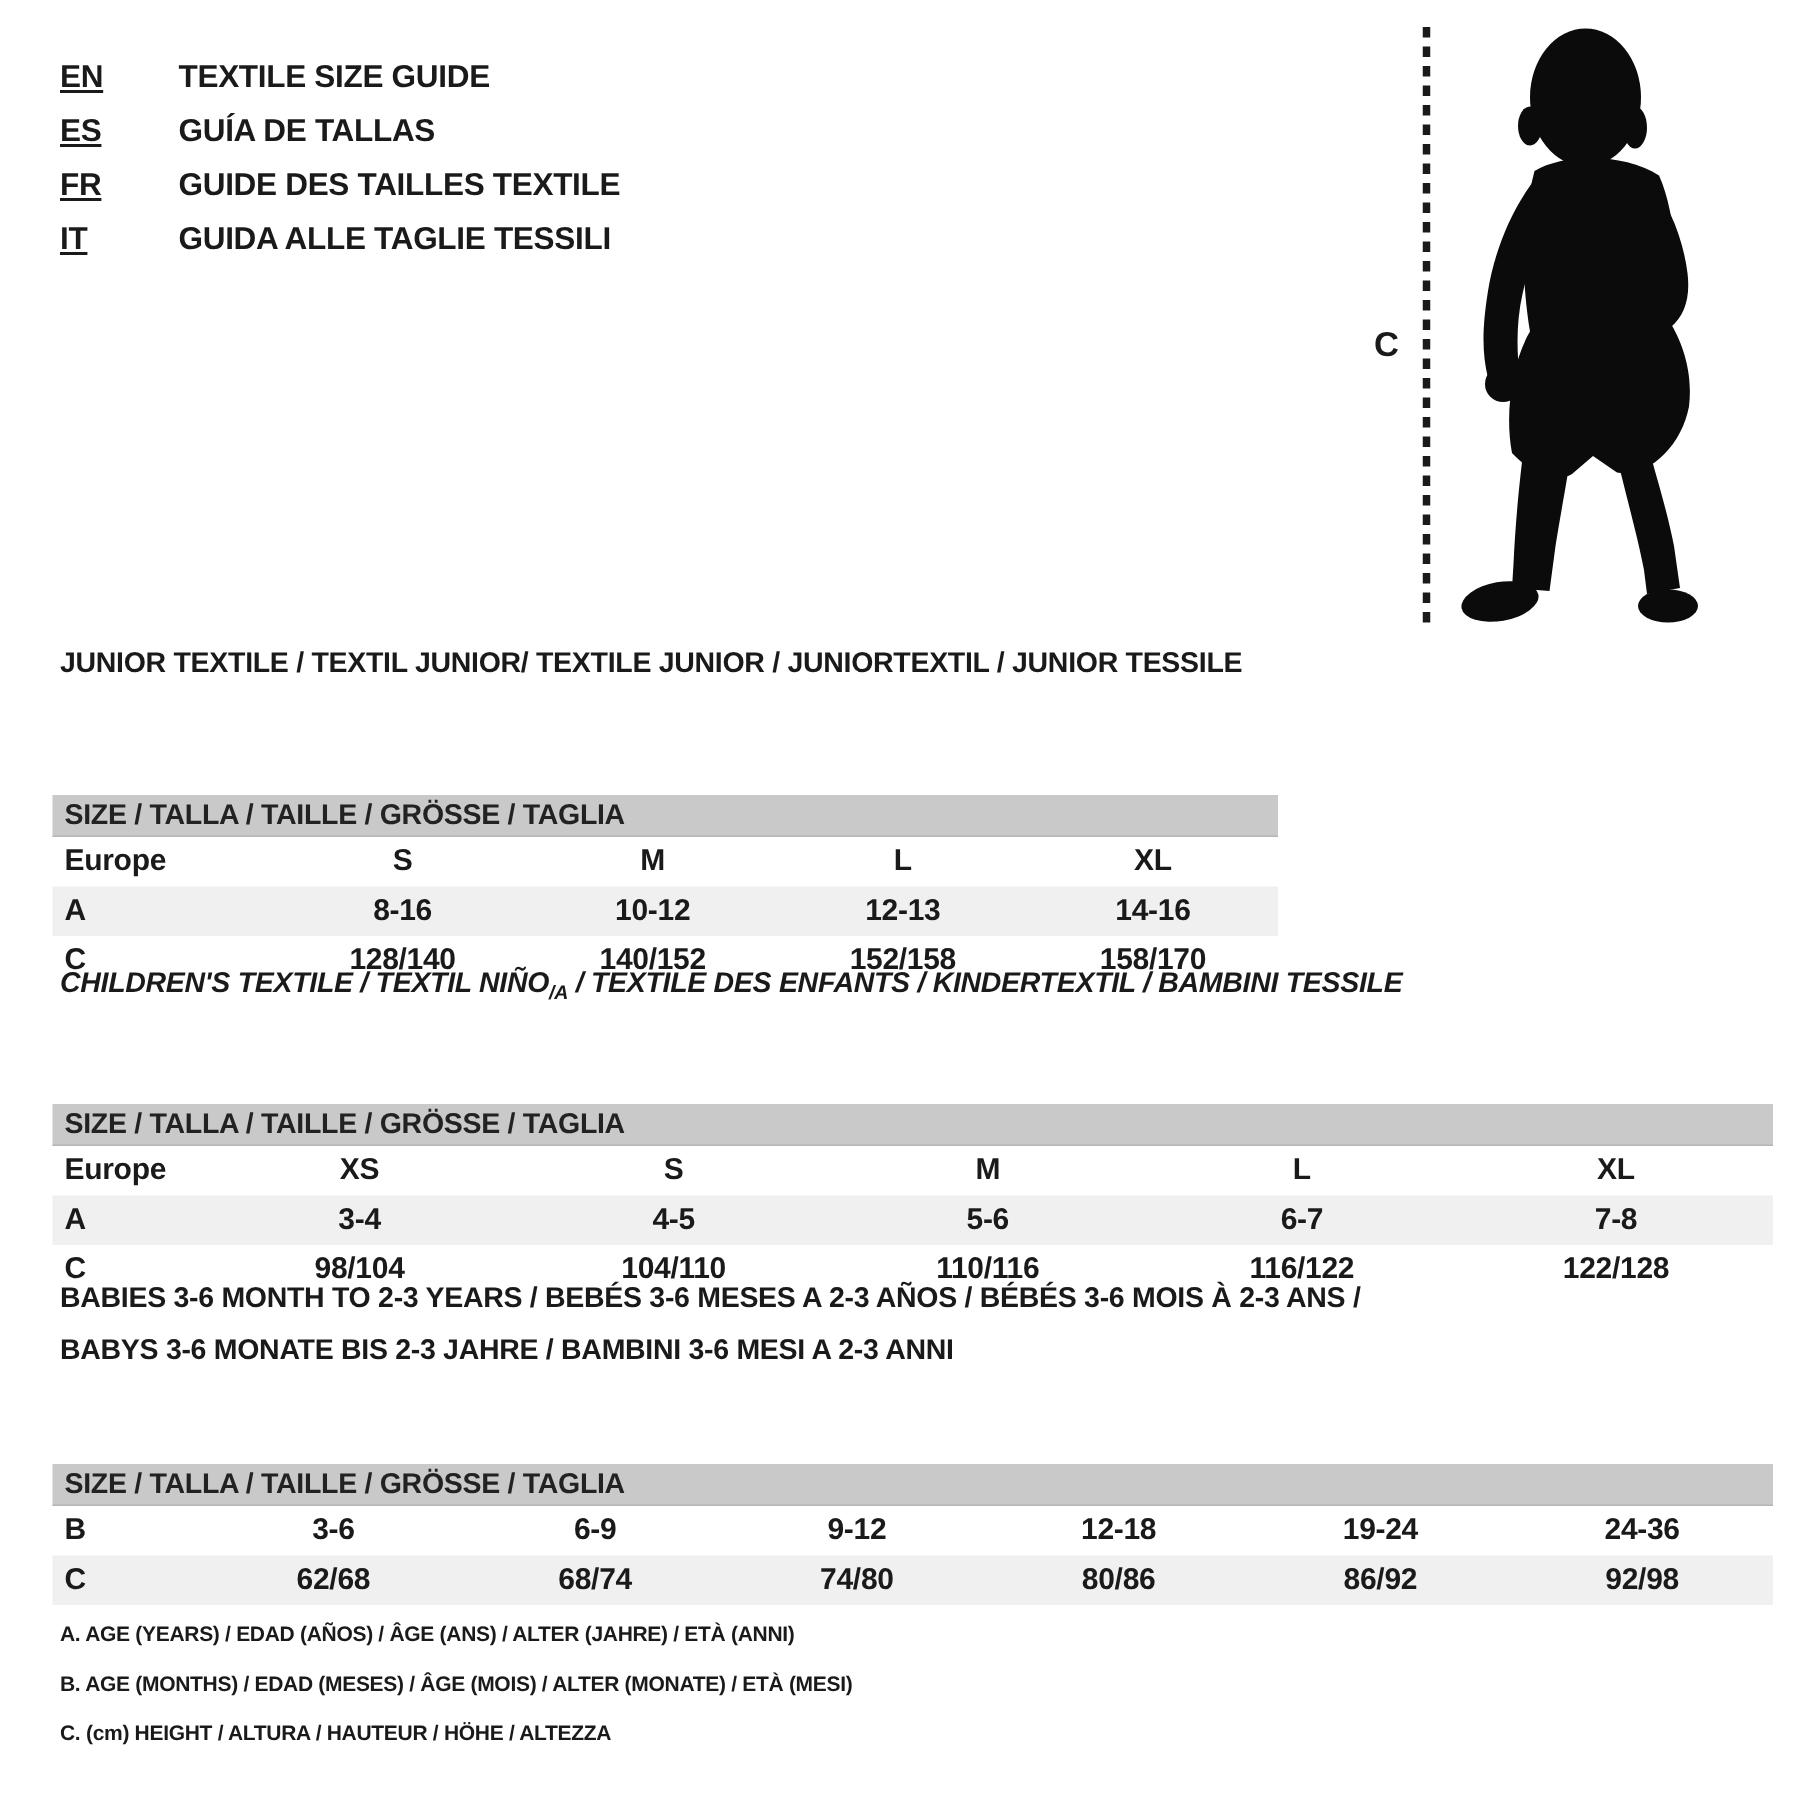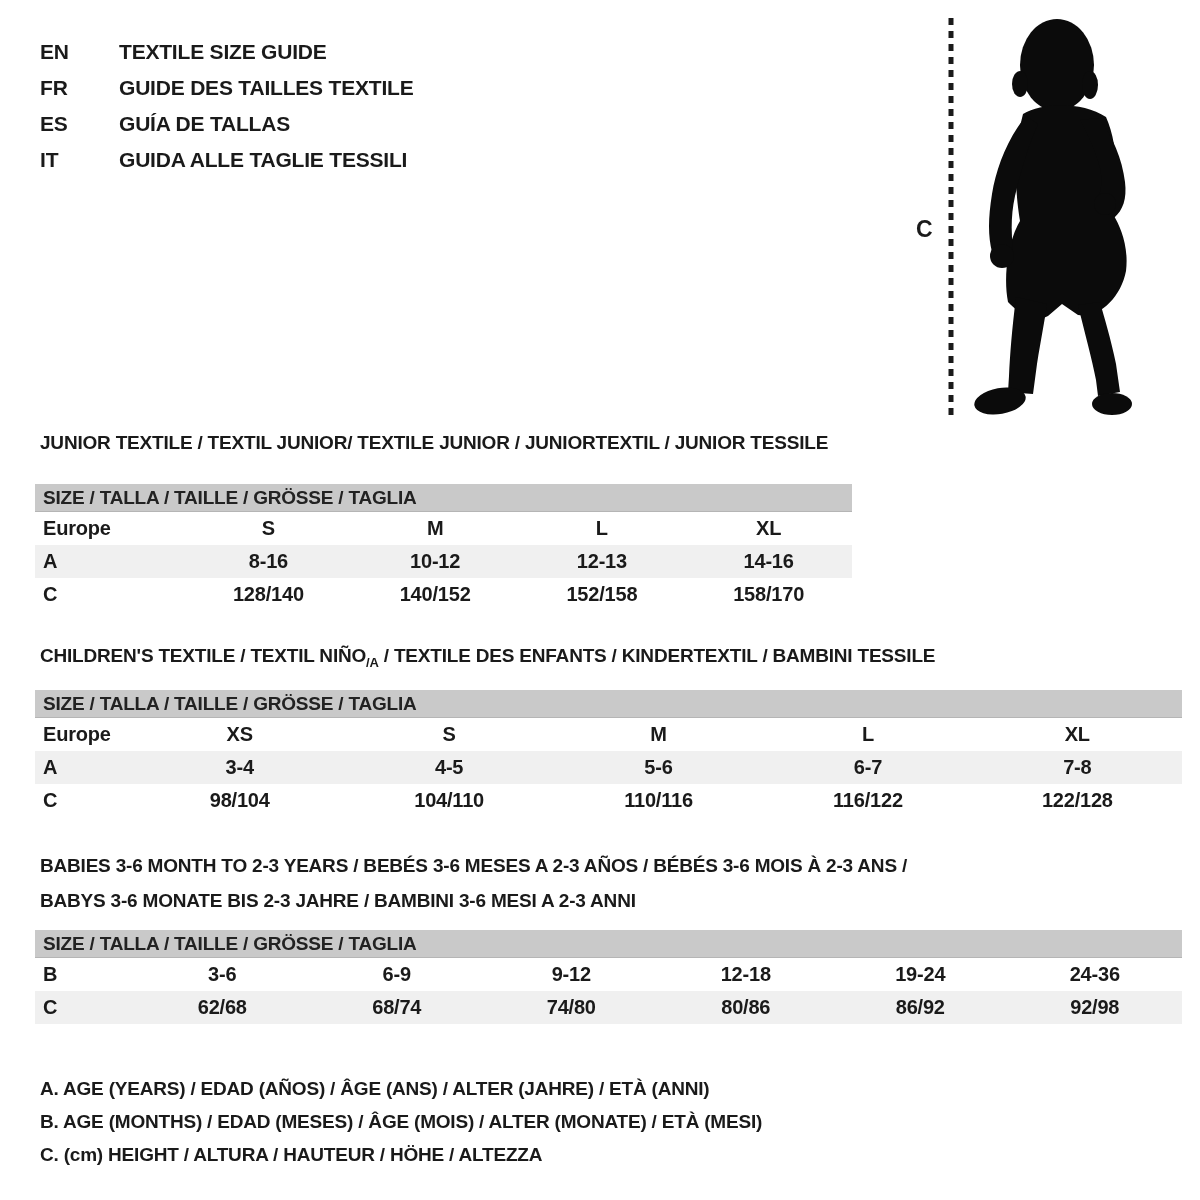--- a/index.html
+++ b/index.html
@@ -5,67 +5,67 @@
   * { margin:0; padding:0; box-sizing:border-box; }
   body { background:#fff; font-family:"Liberation Sans", sans-serif; }
   .canvas {
     position:relative; width:1200px; height:1200px; background:#ffffff;
     color:#1a1a1a; font-weight:700; letter-spacing:-0.2px; overflow:hidden;
   }
 
   
   .lang-block { position:absolute; left:40px; top:34px; }
   .lang-row { display:flex; height:36px; align-items:center; font-size:21px; }
-  .lang-code { width:79px; }
+  .lang-code { width:79px;text-decoration:underline; }
 
   
   .figure-wrap { position:absolute; left:940px; top:14px; width:200px; height:406px; }
   .measure-label { position:absolute; left:916px; top:216px; font-size:23px; }
 
   
   .sec-title { position:absolute; left:40px; font-size:19px; white-space:nowrap; }
   .sub-small { font-size:13px; vertical-align:sub; }
 
   
-  .tbl { position:absolute; left:35px; }
+  .tbl { position:absolute; left:35px;margin-top:46px; }
   .band {
     height:28px; background:#c9c9c9; border-bottom:1px solid #b5b5b5;
     display:flex; align-items:center; padding-left:8px; font-size:19px; color:#222;
   }
   .trow { display:flex; height:33px; align-items:center; font-size:20px; }
   .trow.shaded { background:#f0f0f0; }
   .rlabel { padding-left:8px; }
   .tbl.junior .rlabel { width:150px; }
   .tbl.wide .rlabel { width:100px; }
   .cell { flex:1; text-align:center; }
 
   
   .title-line { height:35px; display:flex; align-items:center; font-size:19px; white-space:nowrap; }
 
   
   .notes { position:absolute; left:40px; top:1072px; }
-  .note { height:33px; display:flex; align-items:center; font-size:19px; white-space:nowrap; }
+  .note { height:33px; display:flex; align-items:center; font-size:14px; white-space:nowrap; }
 </style>
 </head>
 <body>
 
 <div class="canvas">
 
   <div class="lang-block">
     <div class="lang-row">
       <span class="lang-code">EN</span>
       <span>TEXTILE SIZE GUIDE</span>
     </div>
     <div class="lang-row">
+      <span class="lang-code">ES</span>
+      <span>GUÍA DE TALLAS</span>
+    </div>
+    <div class="lang-row">
       <span class="lang-code">FR</span>
       <span>GUIDE DES TAILLES TEXTILE</span>
-    </div>
-    <div class="lang-row">
-      <span class="lang-code">ES</span>
-      <span>GUÍA DE TALLAS</span>
     </div>
     <div class="lang-row">
       <span class="lang-code">IT</span>
       <span>GUIDA ALLE TAGLIE TESSILI</span>
     </div>
   </div>
 
   <div class="measure-label">C</div>
 
   <div class="figure-wrap">
@@ -107,21 +107,21 @@
     </div>
     <div class="trow">
       <span class="rlabel">C</span>
       <span class="cell">128/140</span>
       <span class="cell">140/152</span>
       <span class="cell">152/158</span>
       <span class="cell">158/170</span>
     </div>
   </div>
 
-  <div class="sec-title" style="top:645px;"><span>CHILDREN'S TEXTILE / TEXTIL NIÑO</span><span class="sub-small">/A</span><span> / TEXTILE DES ENFANTS / KINDERTEXTIL / BAMBINI TESSILE</span></div>
+  <div class="sec-title" style="top:645px;font-style:italic;"><span>CHILDREN'S TEXTILE / TEXTIL NIÑO</span><span class="sub-small">/A</span><span> / TEXTILE DES ENFANTS / KINDERTEXTIL / BAMBINI TESSILE</span></div>
   <div class="tbl wide" style="top:690px; width:1147px;">
     <div class="band">SIZE / TALLA / TAILLE / GRÖSSE / TAGLIA</div>
     <div class="trow">
       <span class="rlabel">Europe</span>
       <span class="cell">XS</span>
       <span class="cell">S</span>
       <span class="cell">M</span>
       <span class="cell">L</span>
       <span class="cell">XL</span>
     </div>

